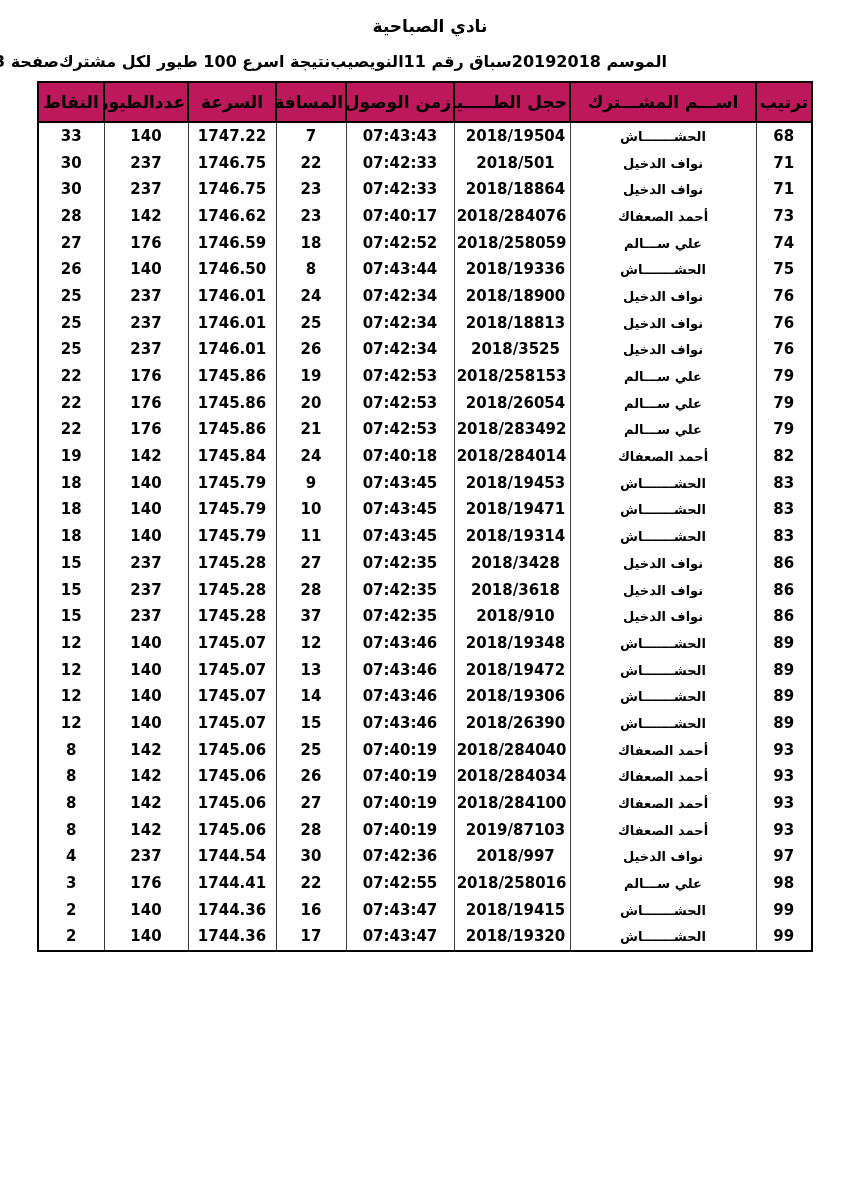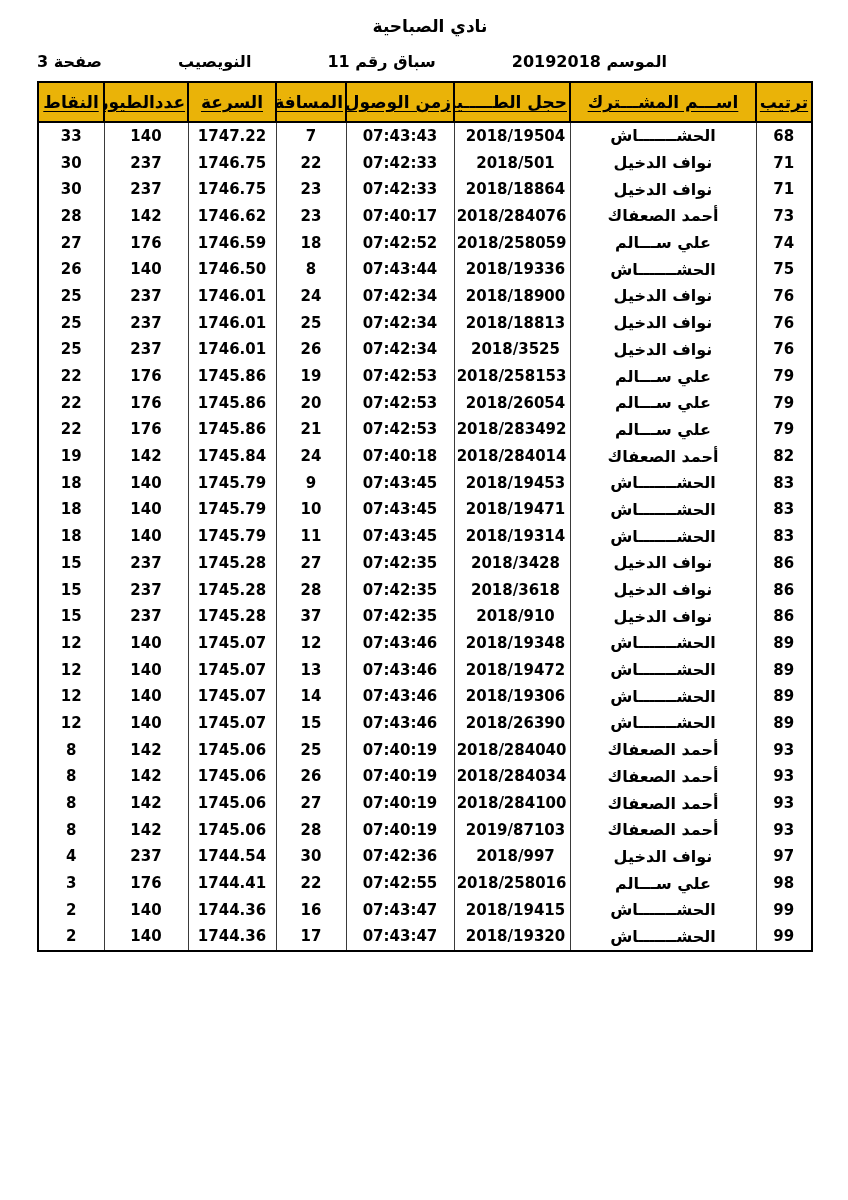--- a/index.html
+++ b/index.html
@@ -38,57 +38,57 @@
   }
   table.results {
     direction: rtl;
     border-collapse: collapse;
     table-layout: fixed;
     width: 774px;
     margin-top: 10px;
     border: 2px solid #000;
   }
   table.results th {
-    background: #eab308;
+    background: #be185d;
     border: 2px solid #000;
     font-weight: bold;
     font-size: 17px;
     padding: 9px 2px;
-    text-decoration: underline;
     text-underline-offset: 3px;
     white-space: nowrap;
     overflow: hidden;
   }
   table.results td {
     border-left: 1px solid #3a3a3a;
     border-right: 1px solid #3a3a3a;
     text-align: center;
     vertical-align: middle;
     font-weight: bold;
     font-size: 15px;
     height: 26.7px;
     padding: 0 3px;
     white-space: nowrap;
     overflow: hidden;
     line-height: 1;
   }
-  table.results td.col-name { font-size: 16px; margin-left: 24px; }
+  table.results td.col-name { font-size: 13px; margin-left: 24px; }
   table.results td.col-ring  { text-align: center; padding-left: 10px; }
 </style>
 </head>
 <body>
 
 <div class="page">
 
   <div class="doc-title">نادي الصباحية</div>
 
   <div class="meta-line">
     <span>الموسم 20192018</span>
     <span>سباق رقم 11</span>
     <span>النويصيب</span>
+    <span>نتيجة اسرع 100 طيور لكل مشترك</span>
     <span>صفحة 3</span>
   </div>
 
   <table class="results" dir="rtl">
     <colgroup>
       <col style="width:56px">
       <col style="width:186px">
       <col style="width:116px">
       <col style="width:108px">
       <col style="width:70px">

